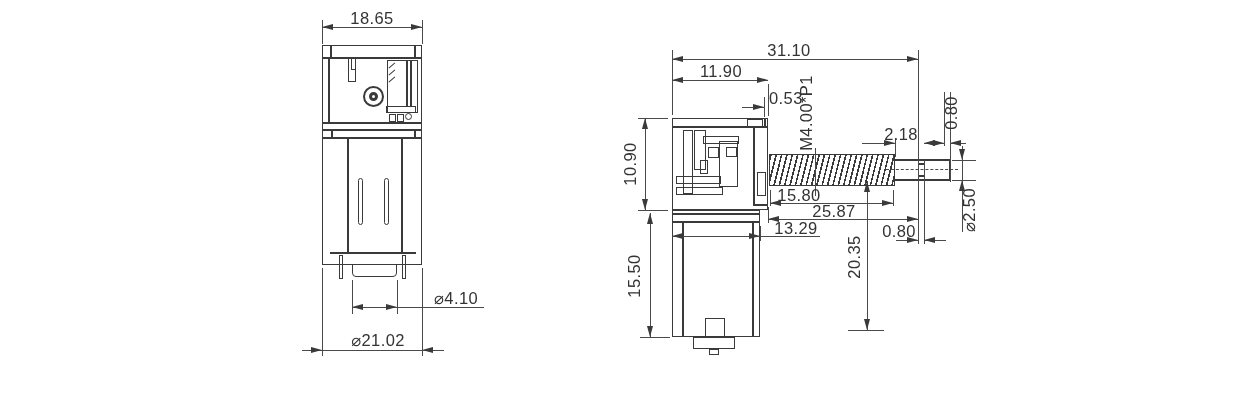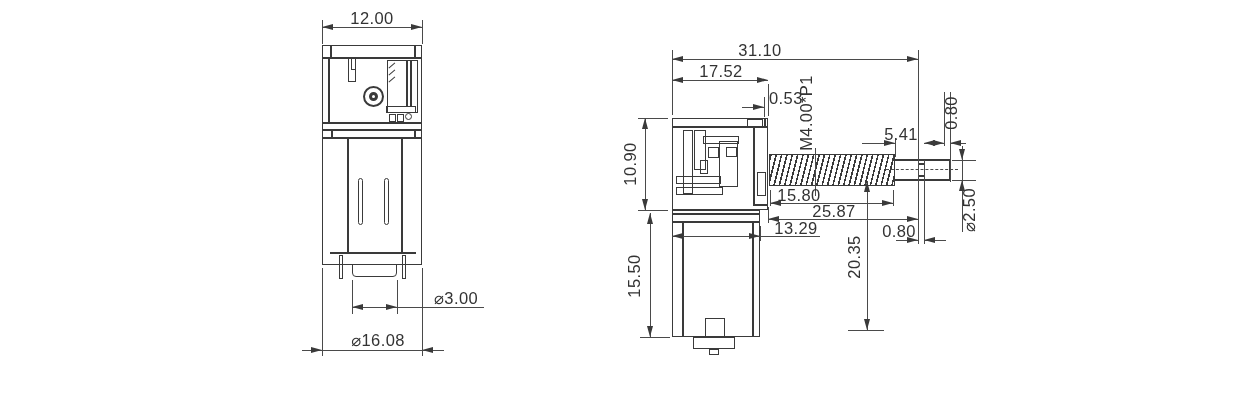--- a/index.html
+++ b/index.html
@@ -76,35 +76,35 @@
 
     <div class="bx" style="left:339px;top:255px;width:4px;height:24px"></div>
     <div class="bx" style="left:402px;top:255px;width:4px;height:24px"></div>
     <div class="bx" style="left:352px;top:264px;width:45px;height:13px;border-radius:0 0 4px 4px"></div>
 
     <div class="lv" style="left:322px;top:20px;height:24px"></div>
     <div class="lv" style="left:422px;top:20px;height:24px"></div>
     <div class="ln" style="left:322px;top:27px;width:100px"></div>
     <div class="ar aL" style="left:322px;top:24px"></div>
     <div class="ar aR" style="left:411px;top:24px"></div>
-    <div class="tx" style="left:372px;top:9px">12.00</div>
+    <div class="tx" style="left:372px;top:9px">18.65</div>
 
     <div class="lv" style="left:352px;top:280px;height:34px"></div>
     <div class="lv" style="left:397px;top:280px;height:34px"></div>
     <div class="ln" style="left:352px;top:307px;width:132px"></div>
     <div class="ar aL" style="left:352px;top:304px"></div>
     <div class="ar aR" style="left:386px;top:304px"></div>
-    <div class="txl" style="left:434px;top:289px">⌀3.00</div>
+    <div class="txl" style="left:434px;top:289px">⌀4.10</div>
 
     <div class="lv" style="left:322px;top:268px;height:88px"></div>
     <div class="lv" style="left:422px;top:268px;height:88px"></div>
     <div class="ln" style="left:302px;top:350px;width:142px"></div>
     <div class="ar aR" style="left:311px;top:347px"></div>
     <div class="ar aL" style="left:422px;top:347px"></div>
-    <div class="tx" style="left:378px;top:331px">⌀16.08</div>
+    <div class="tx" style="left:378px;top:331px">⌀21.02</div>
   </div>
 
   <div style="position:absolute;left:0;top:0;width:0;height:0">
 
     <div class="bx" style="left:672px;top:118px;width:96px;height:92px"></div>
     <div class="ph" style="left:672px;top:126px;width:96px"></div>
     <div class="bx" style="left:747px;top:119px;width:16px;height:8px"></div>
     <div class="pv" style="left:764px;top:118px;height:9px"></div>
 
     <div class="pv" style="left:753px;top:127px;height:78px"></div>
@@ -138,42 +138,42 @@
     <div class="pv" style="left:949px;top:159px;height:22px"></div>
     <div class="ph" style="left:918px;top:163px;width:6px"></div>
     <div class="ph" style="left:918px;top:175px;width:6px"></div>
     <div class="dash" style="left:886px;top:169px;width:72px"></div>
 
     <div class="lv" style="left:672px;top:50px;height:65px"></div>
     <div class="lv" style="left:918px;top:50px;height:194px"></div>
     <div class="ln" style="left:672px;top:59px;width:246px"></div>
     <div class="ar aL" style="left:672px;top:56px"></div>
     <div class="ar aR" style="left:907px;top:56px"></div>
-    <div class="tx" style="left:760px;top:41px">31.10</div>
+    <div class="tx" style="left:789px;top:41px">31.10</div>
 
     <div class="lv" style="left:768px;top:84px;height:32px"></div>
     <div class="ln" style="left:672px;top:80px;width:96px"></div>
     <div class="ar aL" style="left:672px;top:77px"></div>
     <div class="ar aR" style="left:757px;top:77px"></div>
-    <div class="tx" style="left:721px;top:62px">17.52</div>
+    <div class="tx" style="left:721px;top:62px">11.90</div>
 
     <div class="lv" style="left:764px;top:97px;height:20px"></div>
     <div class="ln" style="left:742px;top:107px;width:22px"></div>
     <div class="ar aR" style="left:753px;top:104px"></div>
     <div class="txl" style="left:769px;top:89px">0.53</div>
 
     <div class="lv" style="left:815px;top:148px;height:48px"></div>
     <div class="rot" style="left:806px;top:113px">M4.00*P1</div>
 
     <div class="lv" style="left:895px;top:138px;height:19px"></div>
     <div class="ln" style="left:862px;top:143px;width:33px"></div>
     <div class="ar aR" style="left:884px;top:140px"></div>
     <div class="ln" style="left:924px;top:143px;width:20px"></div>
     <div class="ar aL" style="left:924px;top:140px"></div>
-    <div class="tx" style="left:901px;top:125px">5.41</div>
+    <div class="tx" style="left:901px;top:125px">2.18</div>
 
     <div class="lv" style="left:944px;top:92px;height:54px"></div>
     <div class="lv" style="left:950px;top:92px;height:90px"></div>
     <div class="ar aR" style="left:933px;top:140px"></div>
     <div class="ln" style="left:950px;top:143px;width:16px"></div>
     <div class="ar aL" style="left:950px;top:140px"></div>
     <div class="rot" style="left:951px;top:113px">0.80</div>
 
     <div class="ln" style="left:952px;top:160px;width:24px"></div>
     <div class="ln" style="left:952px;top:180px;width:24px"></div>

